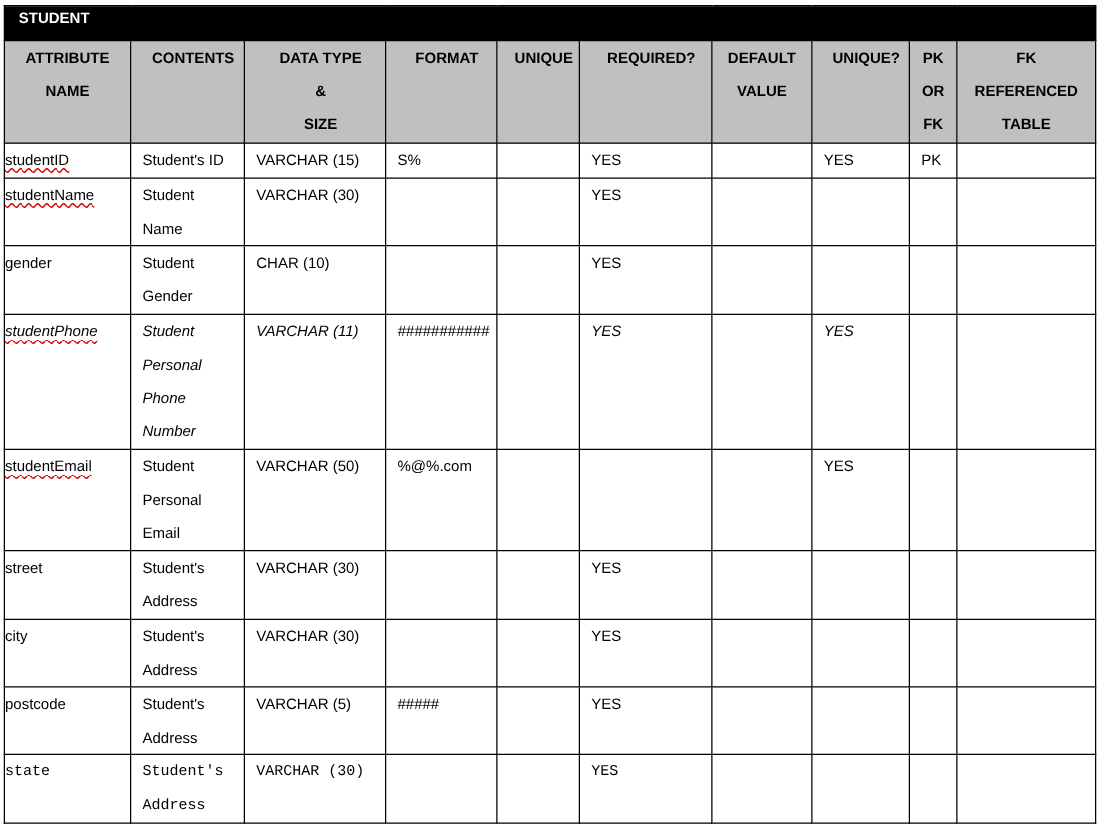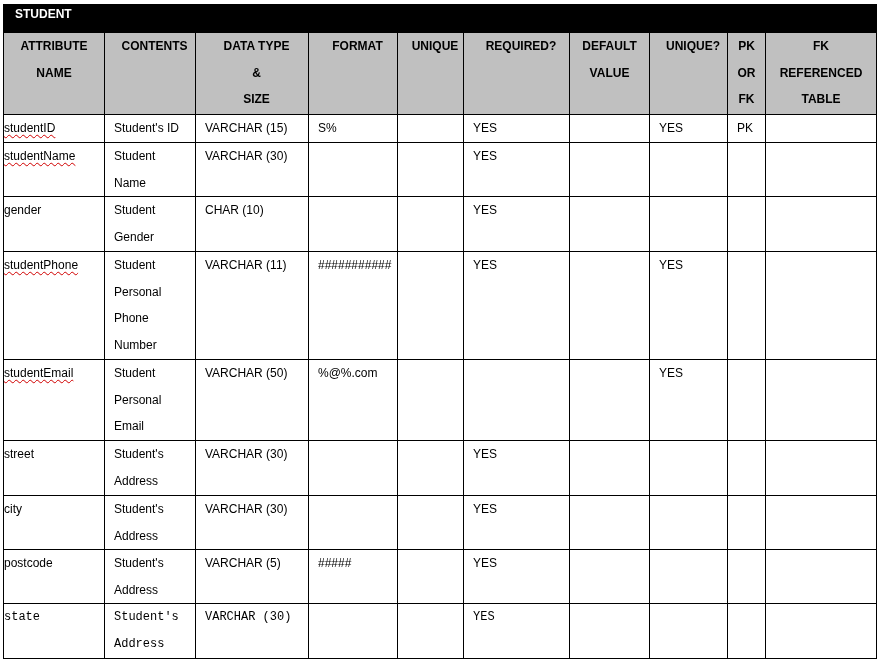--- a/index.html
+++ b/index.html
@@ -122,21 +122,21 @@
         </td>
         <td class="cell left"><span>CHAR (10)</span></td>
         <td class="cell fmt"><span></span></td>
         <td class="cell left"><span></span></td>
         <td class="cell left"><span>YES</span></td>
         <td class="cell left"><span></span></td>
         <td class="cell left"><span></span></td>
         <td class="cell left"><span></span></td>
         <td class="cell left"><span></span></td>
       </tr>
-      <tr style="height: 108px;">
+      <tr style="height: 108px; font-style: italic;">
         <td class="cell attr"><span class="spell">studentPhone</span></td>
         <td class="cell left">
           <span class="ln">Student</span>
           <span class="ln">Personal</span>
           <span class="ln">Phone</span>
           <span class="ln">Number</span>
         </td>
         <td class="cell left"><span>VARCHAR (11)</span></td>
         <td class="cell fmt"><span>###########</span></td>
         <td class="cell left"><span></span></td>

